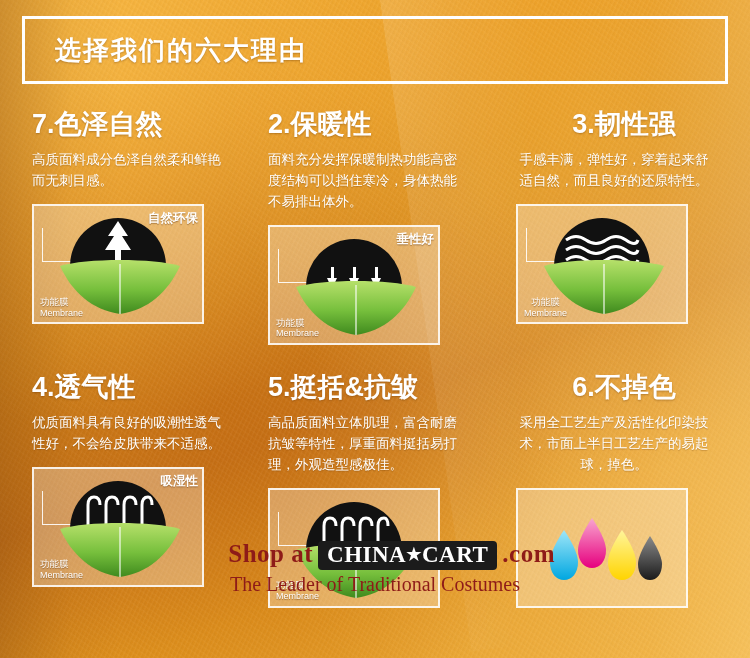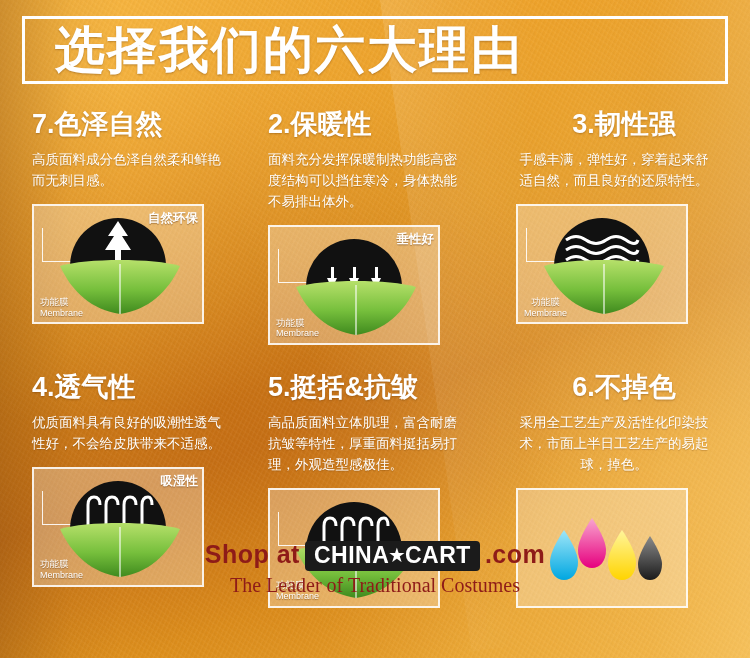--- a/index.html
+++ b/index.html
@@ -66,21 +66,21 @@
     width: 706px;
     height: 68px;
     border: 3px solid #ffffff;
     box-sizing: border-box;
   }
   .header-title {
     position: absolute;
     left: 30px;
     top: 50%;
     transform: translateY(-50%);
-    font-size: 50px;
+    font-size: 26px;
     font-weight: bold;
     color: #ffffff;
     letter-spacing: 2px;
     white-space: nowrap;
     text-shadow: 0 1px 2px rgba(90,45,5,0.35);
   }
 
   
   .grid {
     position: absolute;
@@ -227,26 +227,27 @@
   
   .watermark {
     position: absolute;
     left: 195px;
     top: 540px;
     width: 360px;
     text-align: center;
     pointer-events: none;
   }
   .wm-line1 {
-    font-family: Liberation Sans, sans-serif;
+    font-family: Liberation Serif, serif;
     font-size: 25px;
     color: #8e1b18;
     font-weight: bold;
     white-space: nowrap;
     letter-spacing: 0.5px;
+    text-align: right;
   }
   .wm-line1 .plate {
     display: inline-block;
     background: #1b1b1b;
     color: #ffffff;
     padding: 1px 9px 2px 9px;
     border-radius: 4px;
     margin: 0 5px;
     font-size: 23px;
   }

